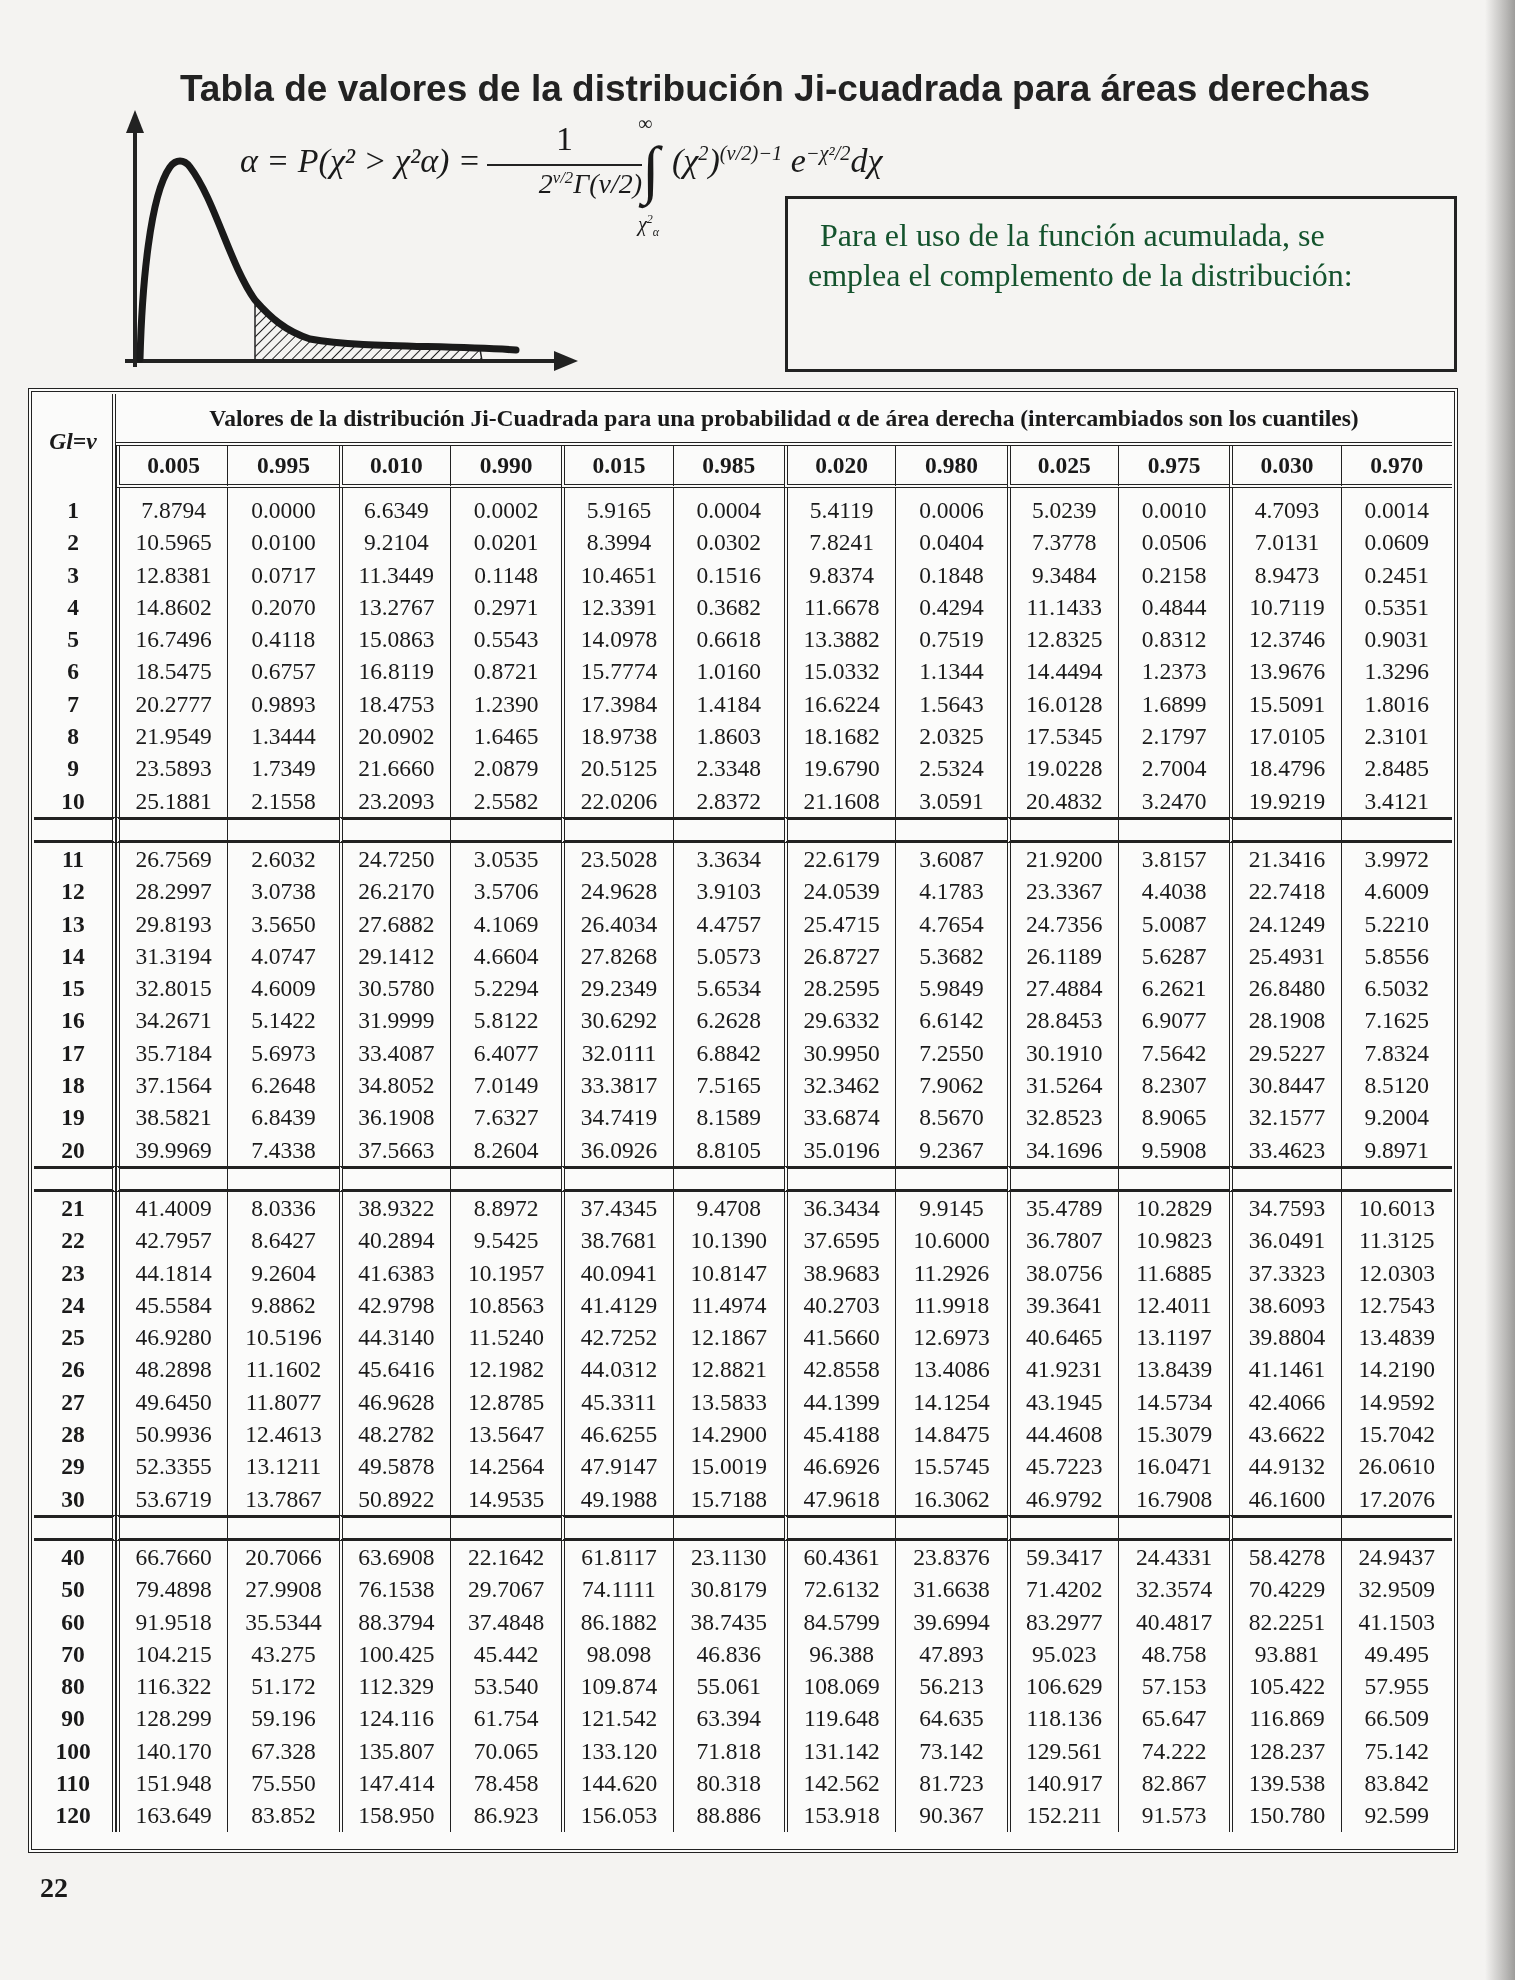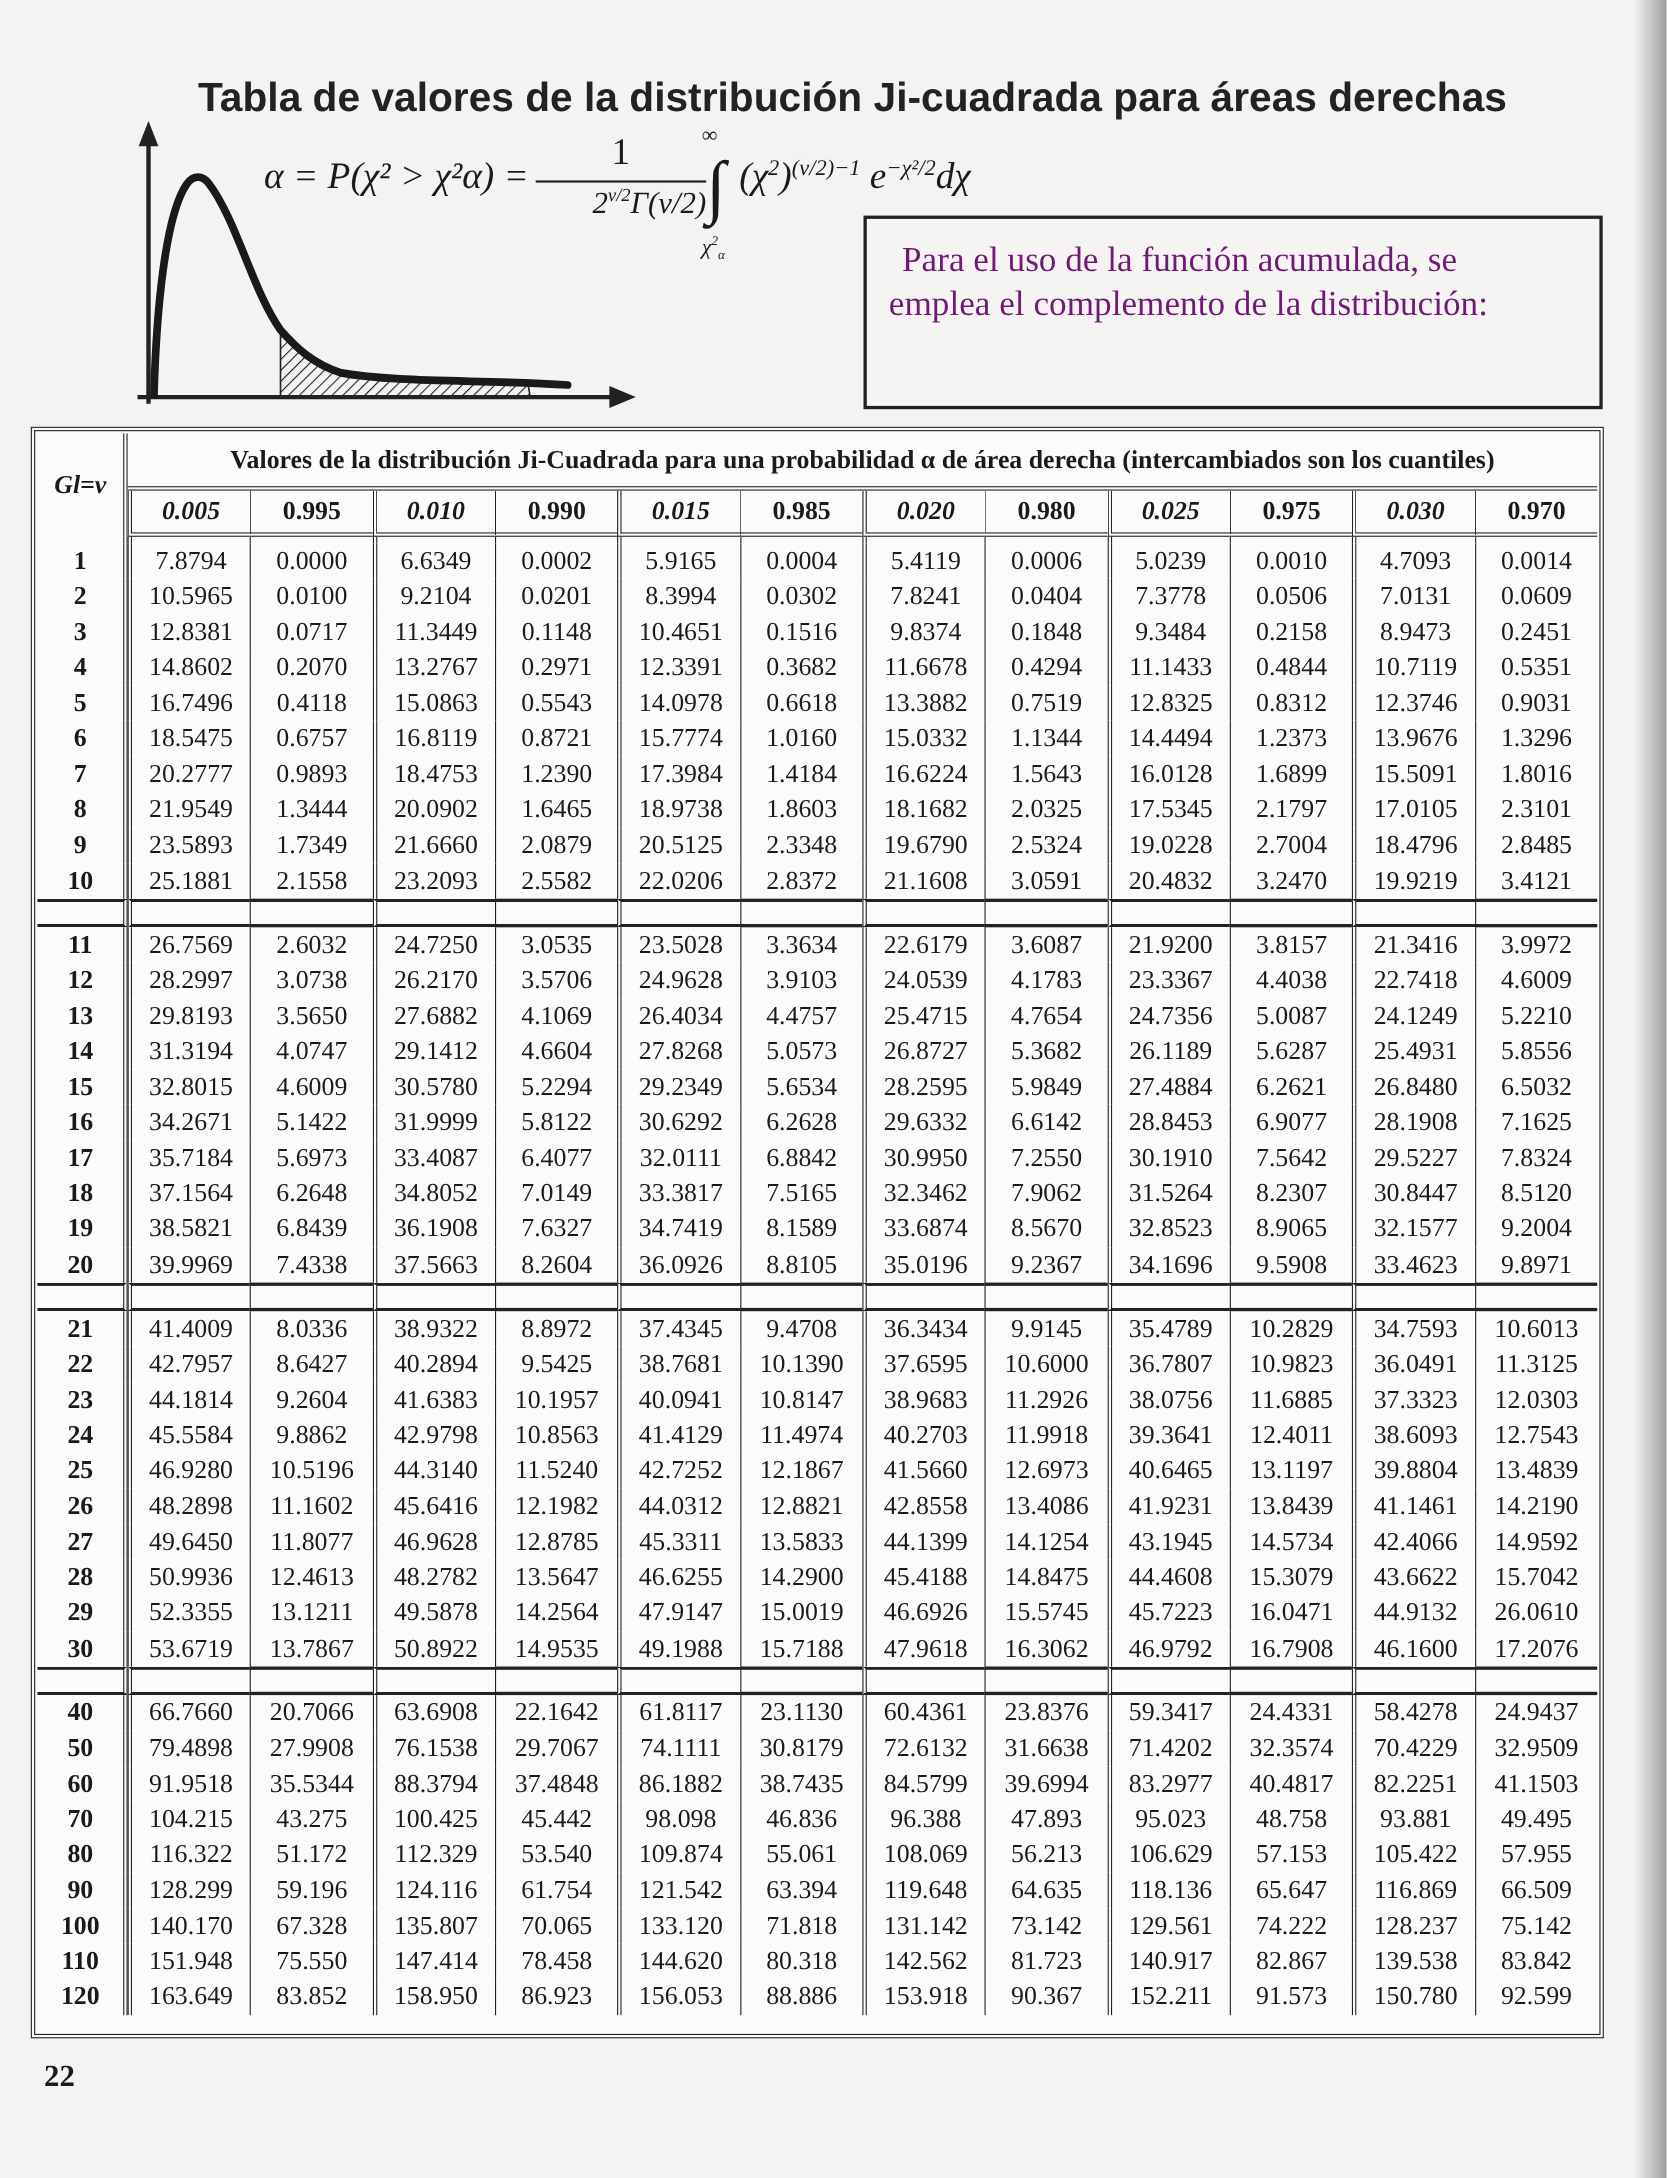--- a/index.html
+++ b/index.html
@@ -32,21 +32,21 @@
   .formula .integral { position: absolute; left: 402px; top: 0; font-size: 64px; font-style: normal; line-height: 100px; }
   .formula .int-up { position: absolute; left: 398px; top: -8px; font-size: 20px; font-style: normal; }
   .formula .int-lo { position: absolute; left: 398px; top: 92px; font-size: 20px; }
   .formula .f-right { position: absolute; left: 432px; top: 22px; white-space: nowrap; }
   sup, sub { font-size: 60%; }
   .note-box {
     position: absolute; left: 785px; top: 196px; width: 672px; height: 176px;
     border: 3px solid #222; box-sizing: border-box; background: #f5f4f2;
   }
   .note-box .line1, .note-box .line2 {
-    position: absolute; left: 32px; font-size: 32px; white-space: nowrap; color: #701a75;
+    position: absolute; left: 32px; font-size: 32px; white-space: nowrap; color: #14532d;
   }
   .note-box .line1 { top: 18px; }
   .note-box .line2 { top: 58px; left: 20px; }
   .note-box .line3 {
     position: absolute; left: 28px; top: 106px; font-size: 32px; font-style: italic; white-space: nowrap;
   }
 
   .table-wrap {
     position: absolute; left: 28px; top: 388px; width: 1430px; height: 1465px;
     border: 4px double #222; box-sizing: border-box; background: #fbfbfa;
@@ -57,21 +57,21 @@
     width: 1418px; table-layout: fixed;
   }
   table.chi td, table.chi th {
     padding: 0; text-align: center; font-size: 23.5px; line-height: 32.3px;
     font-family: "Liberation Serif", serif;
   }
   table.chi th { font-weight: bold; }
   .gl-head { font-style: italic; font-weight: bold; font-size: 23px; border-right: 4px double #222; }
   .super-head { font-size: 22.5px; font-weight: bold; height: 48px; border-bottom: 4px double #222; }
   .col-head { height: 38px; border-bottom: 4px double #222; }
-  .col-head.a { border-left: 4px double #222; font-style: italic; }
+  .col-head.a { border-left: 4px double #222; }
   .col-head.b { border-left: 1.5px solid #222; }
   td.gl { font-weight: bold; border-right: 4px double #222; }
   td.a { border-left: 4px double #222; }
   td.b { border-left: 1.5px solid #222; }
   tr.sep td { height: 20px; line-height: 20px; border-top: 3px solid #222; border-bottom: 3px solid #222; }
   tr.top-pad td { height: 6px; line-height: 6px; }
   .page-number {
     position: absolute; left: 40px; top: 1872px;
     font-family: "Liberation Serif", serif; font-weight: bold; font-size: 28px;
   }

